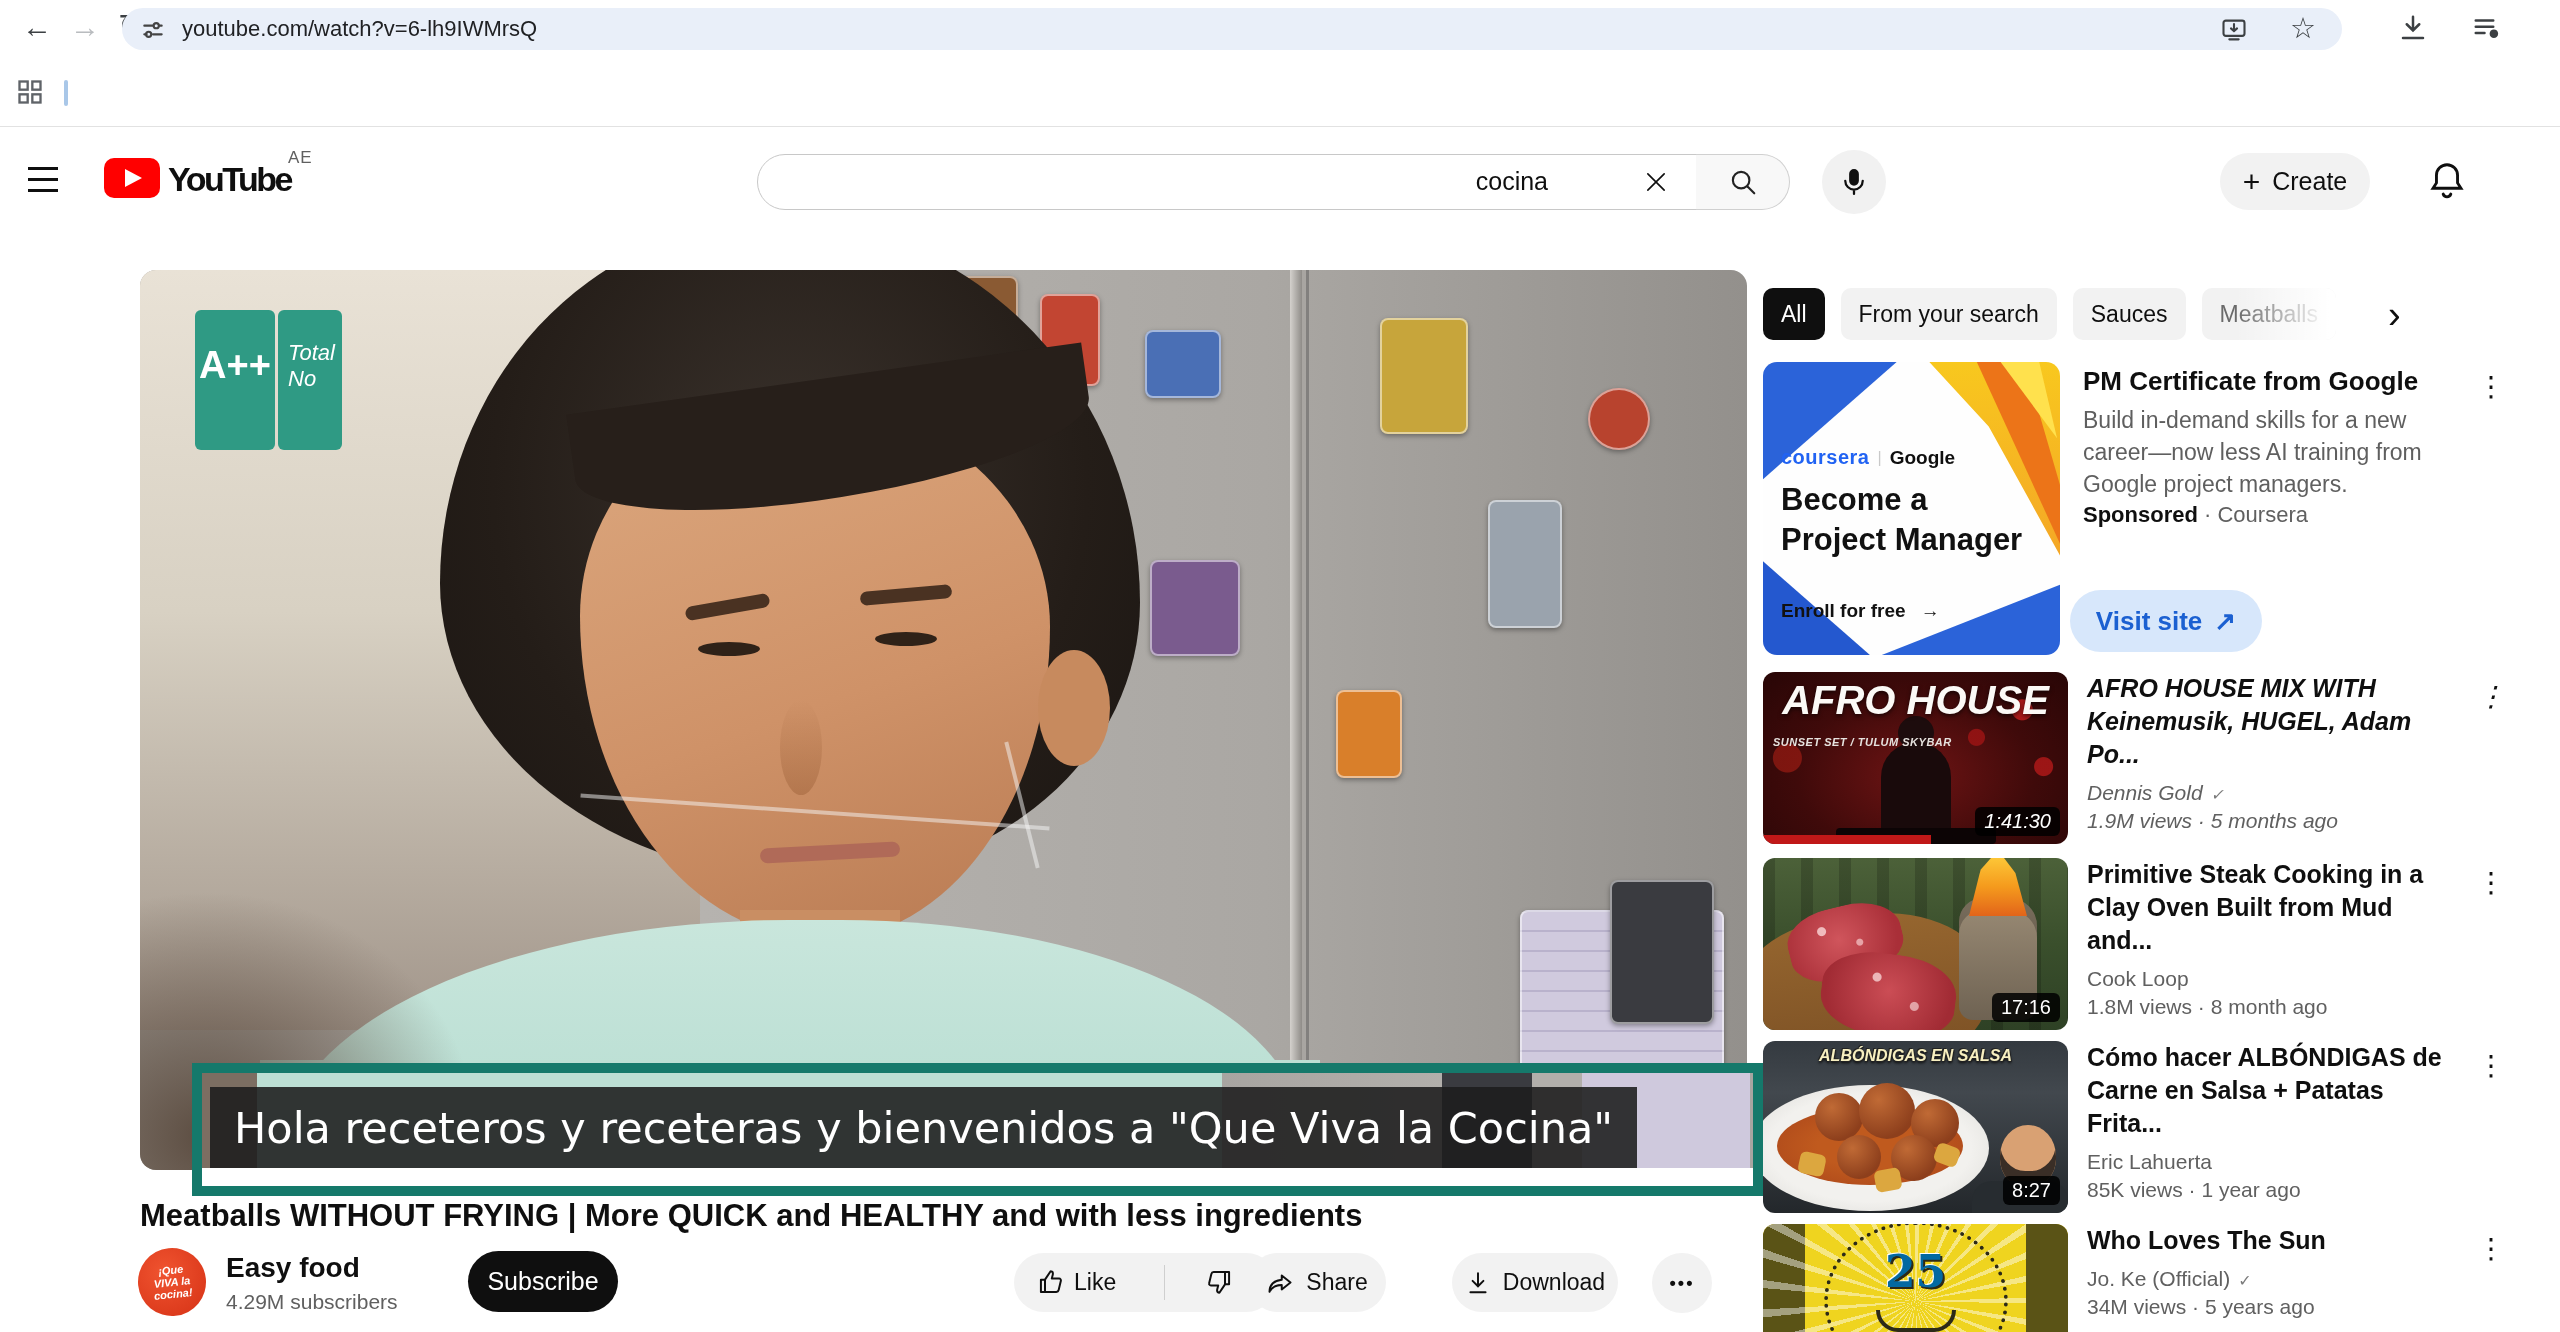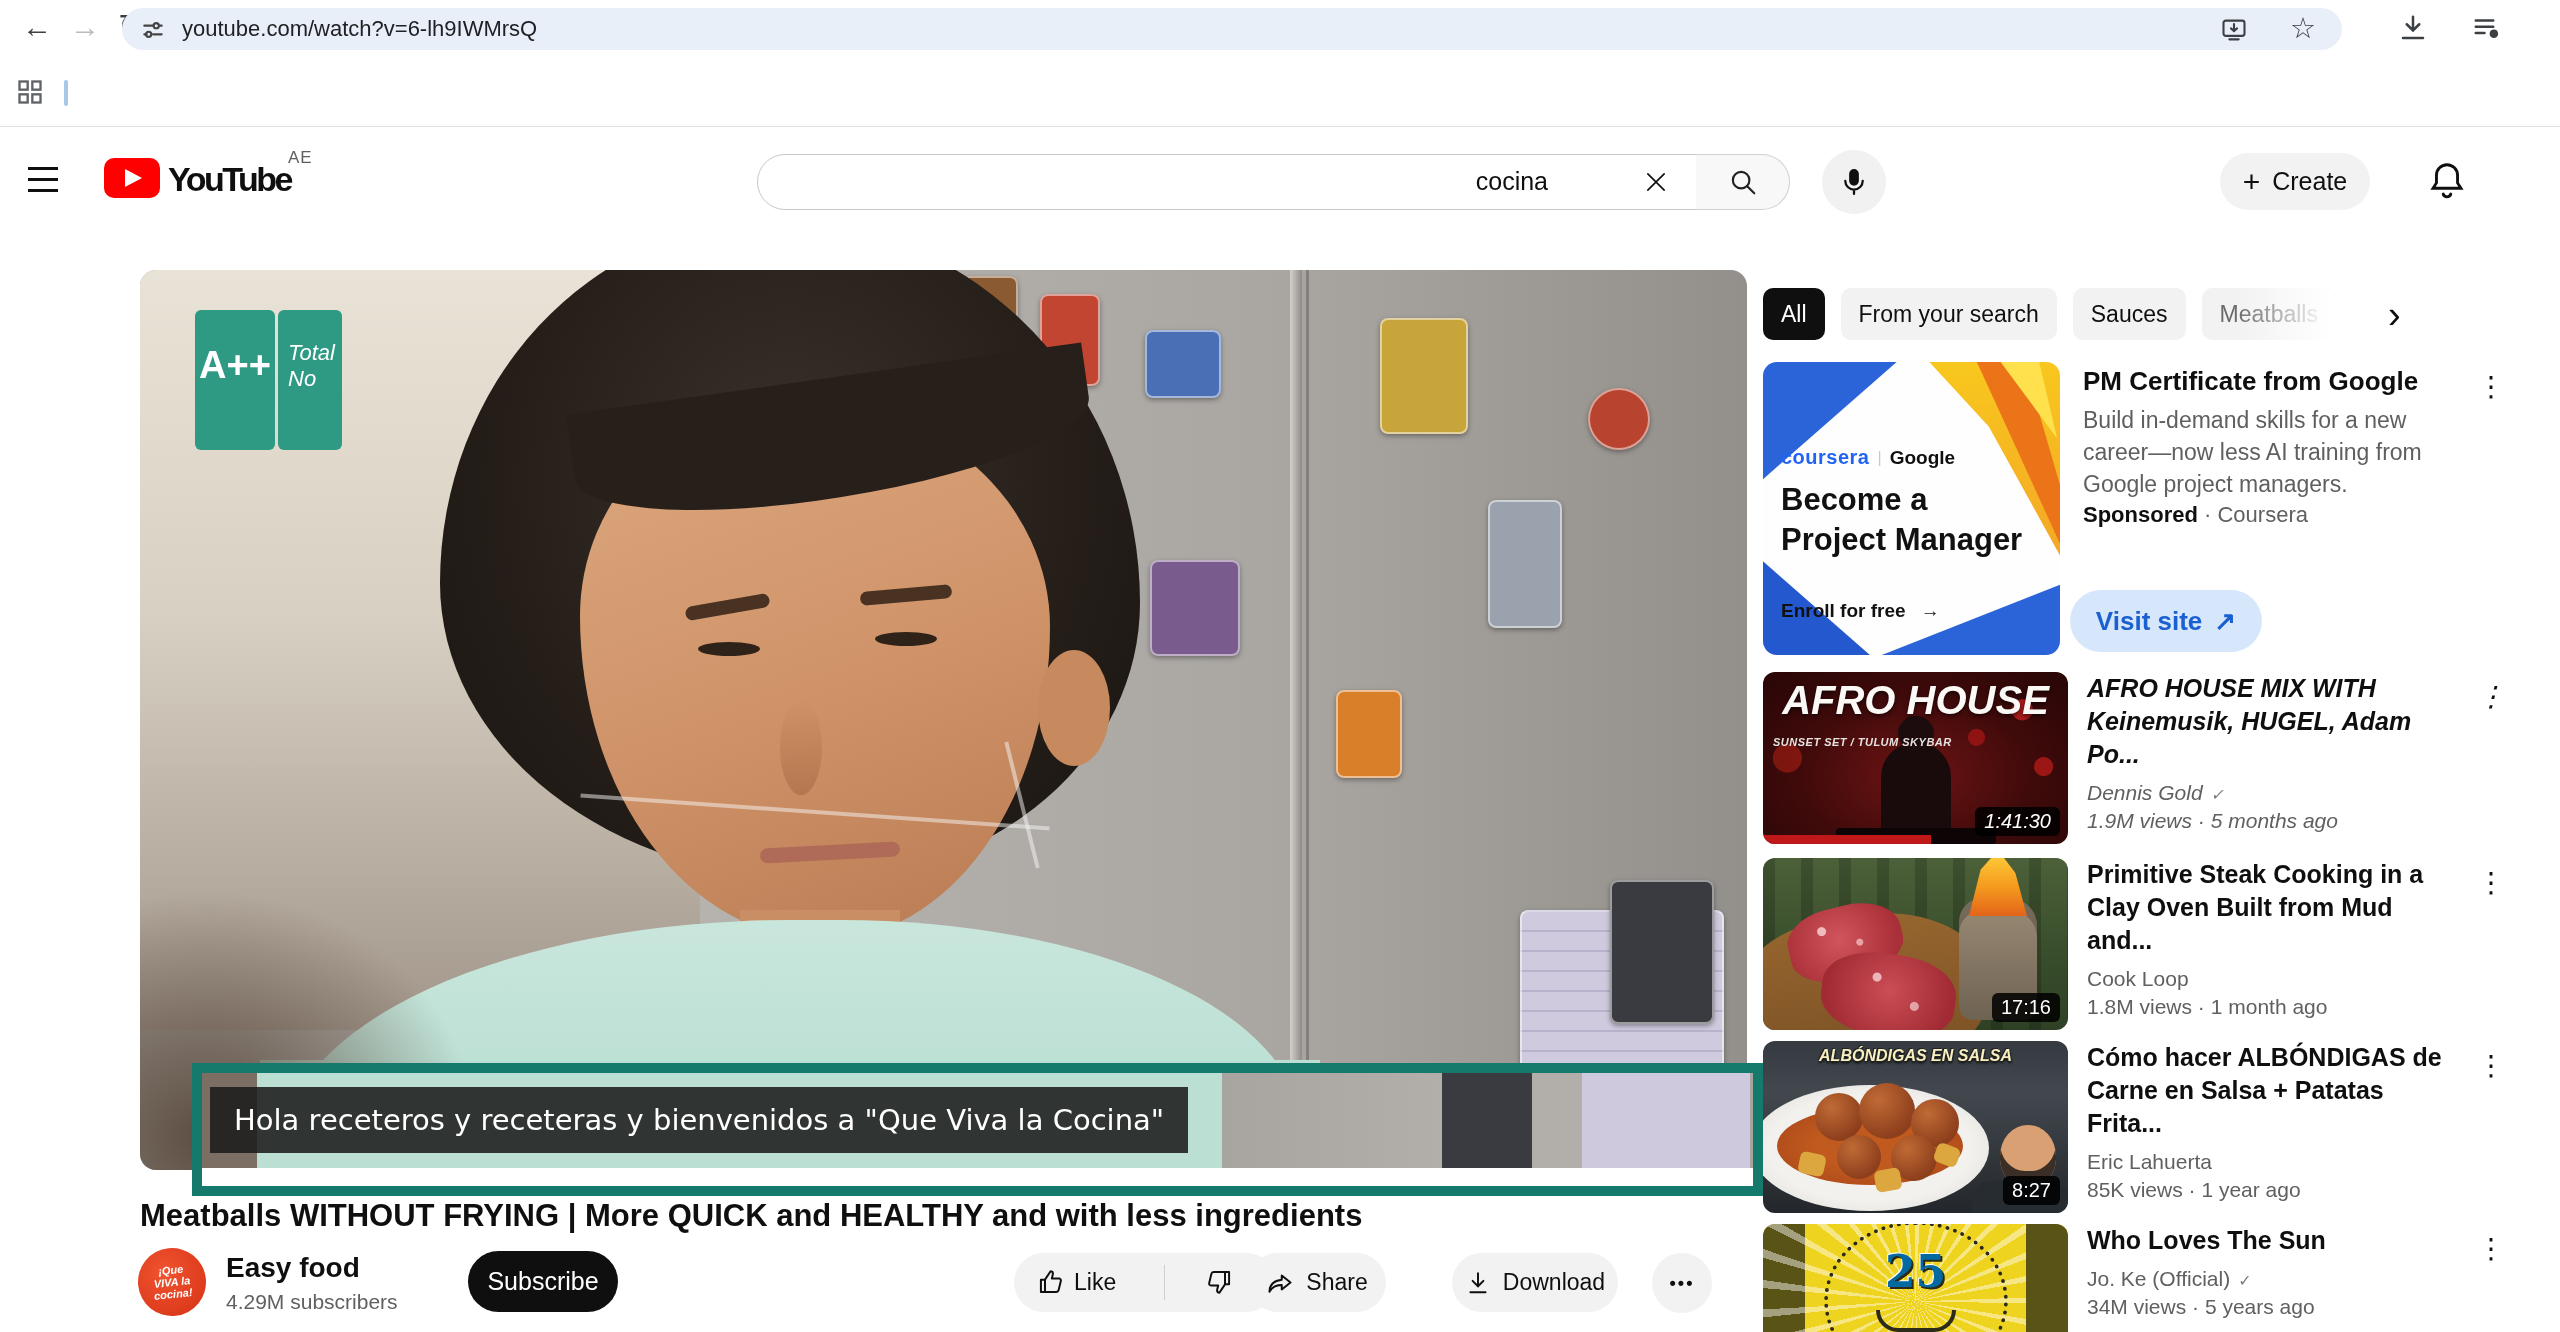--- a/index.html
+++ b/index.html
@@ -68,22 +68,22 @@
       background:linear-gradient(180deg,#c9e6dc,#b4dcd0);}
   .shirt2{position:absolute;left:120px;top:790px;width:1060px;height:110px;background:#bcdfd4;}
 
   
   .annotation{position:absolute;left:192px;top:1063px;width:1571px;height:133px;box-sizing:border-box;
       border:10px solid #15796b;z-index:6;}
   .ann-video{position:relative;width:1551px;height:95px;overflow:hidden;
       background:linear-gradient(90deg,#7c6e62 0,#7c6e62 55px,#bcdfd4 55px,#bcdfd4 1020px,#a8a5a1 1020px,
       #b2afab 1240px,#3a3b40 1240px,#3a3b40 1330px,#b2afab 1330px,#b2afab 1380px,#cfc9dd 1380px,
       #cfc9dd 1548px,#a8a5a1 1548px);}
-  .caption-strip{position:absolute;left:8px;top:14px;height:58px;line-height:58px;padding:4px 24px;
-      background:rgba(28,28,28,.88);color:#fff;font-size:29px;font-family:"DejaVu Sans",sans-serif;white-space:nowrap;}
+  .caption-strip{position:absolute;left:8px;top:14px;height:58px;line-height:58px;padding:12px 24px;
+      background:rgba(28,28,28,.88);color:#fff;font-size:43px;font-family:"DejaVu Sans",sans-serif;white-space:nowrap;}
   .ann-white{width:1551px;height:18px;background:#fff;}
 
   
   .vid-title{position:absolute;left:140px;top:1198px;width:1590px;font-size:31px;font-weight:800;white-space:nowrap;z-index:1;}
   .avatar{position:absolute;left:138px;top:1248px;width:68px;height:68px;border-radius:50%;
       background:radial-gradient(circle at 40% 35%,#f05430,#dc3a1c 75%);display:flex;flex-direction:column;
       align-items:center;justify-content:center;transform:rotate(-6deg);}
   .avatar span{color:#fff;font-size:11px;font-weight:bold;font-style:italic;line-height:12px;}
   .ch-name{position:absolute;left:226px;top:1252px;font-size:28px;font-weight:bold;}
   .ch-subs{position:absolute;left:226px;top:1290px;font-size:21px;color:#606060;}
@@ -498,21 +498,21 @@
         </div>
       <div class="s-text">
         <div class="s-title">
           <span class="st-line st1">Primitive Steak Cooking in a</span>
             <span class="st-line st2">Clay Oven Built from Mud and...</span>
         </div>
         <div class="s-channel">
           <span class="ch">Cook Loop</span>
         </div>
         <div class="s-meta">
-          <span class="vw">1.8M views</span><span class="dotsep"> · </span><span class="ag">1 month ago</span>
+          <span class="vw">1.8M views</span><span class="dotsep"> · </span><span class="ag">8 month ago</span>
         </div>
       </div>
       <div class="kebab">⋮</div>
     </div>
 
     <div class="sugg" style="top: 1041px;">
       <div class="thumb t-meat">
 
       <div class="deco plate"></div>
           <div class="deco sauce"></div>

